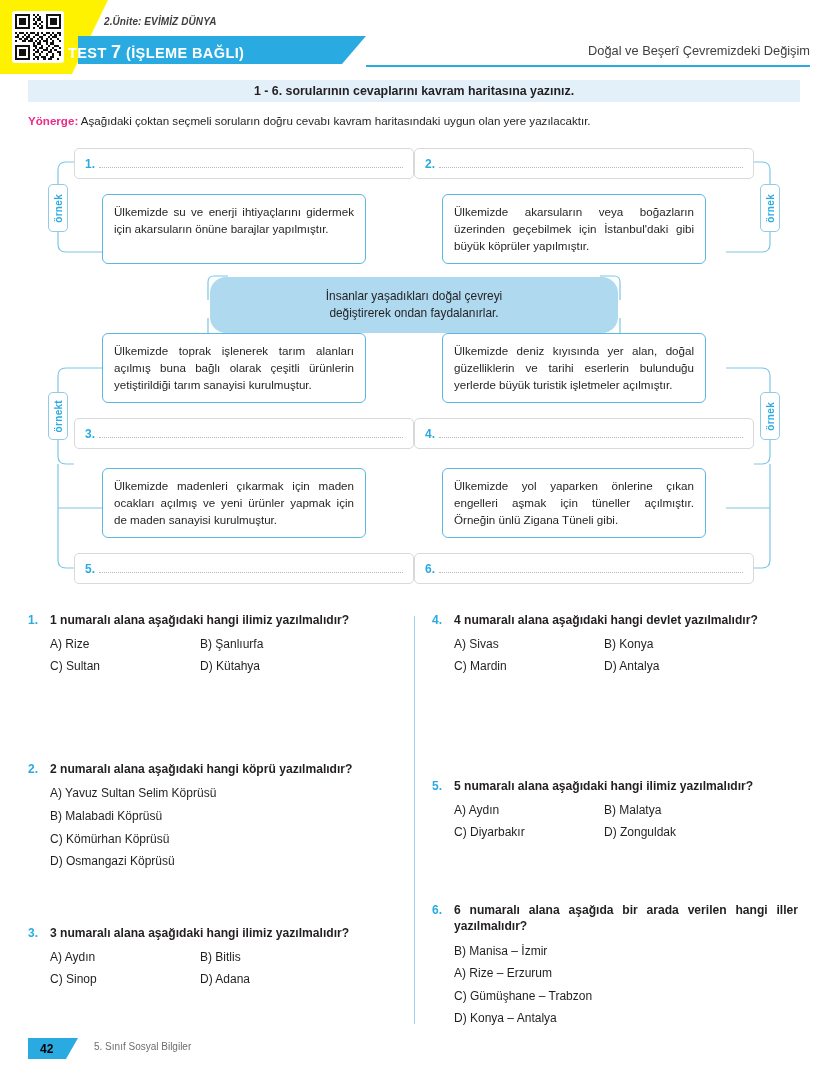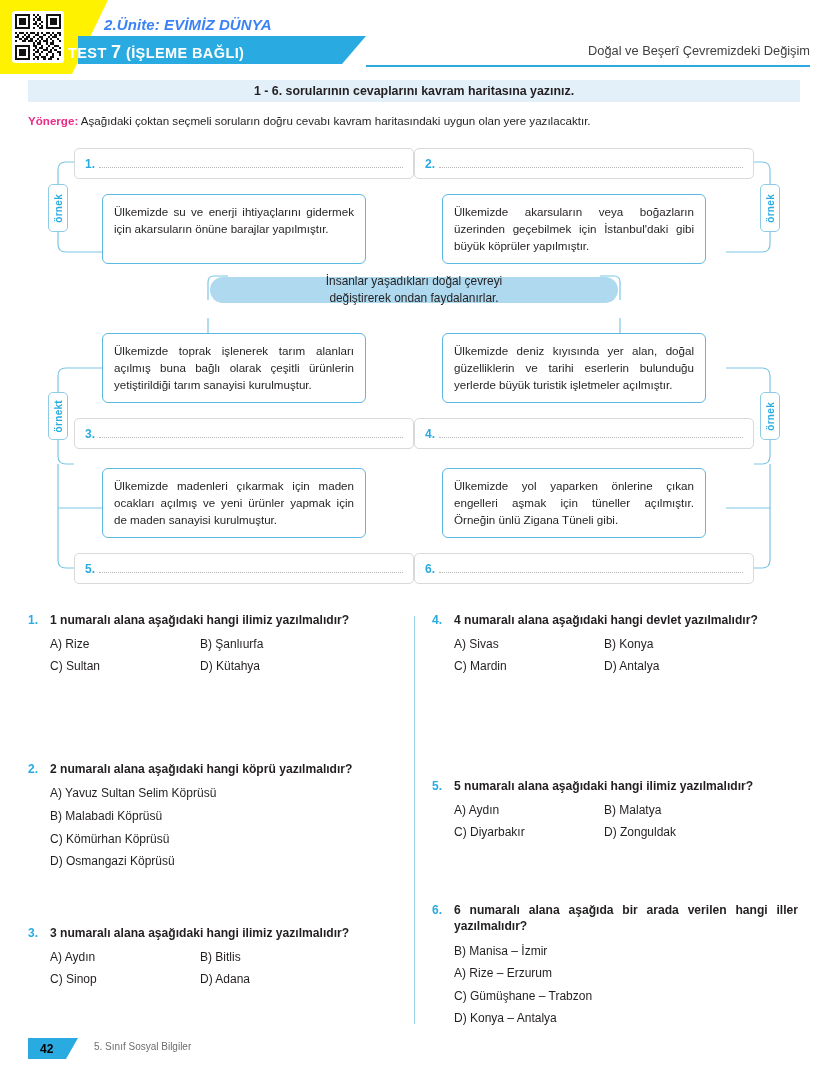--- a/index.html
+++ b/index.html
@@ -20,22 +20,22 @@
     clip-path: polygon(0 0, 108px 0, 72px 74px, 0 74px);
   }
   .qr {
     position: absolute; left: 12px; top: 11px; width: 52px; height: 52px;
     background: #ffffff; border-radius: 3px; padding: 3px;
   }
   .qr svg { display: block; width: 100%; height: 100%; }
 
   .unit-line {
     position: absolute; left: 104px; top: 16px;
-    font-size: 15px; font-style: italic; font-weight: 600;
-    color: #3b82f6; letter-spacing: .1px; white-space: nowrap;
+    font-size: 10px; font-style: italic; font-weight: 600;
+    color: #404040; letter-spacing: .1px; white-space: nowrap;
   }
   .test-banner {
     position: absolute; left: 78px; top: 36px; height: 28px; width: 288px;
     background: #29abe2;
     clip-path: polygon(0 0, 288px 0, 264px 28px, 0 28px);
   }
   .test-banner-label {
     position: absolute; left: 68px; top: 42px;
     font-size: 14.5px; font-weight: 700; color: #ffffff;
     letter-spacing: .4px; white-space: nowrap;
@@ -342,21 +342,21 @@
       <span class="dots"></span>
     </div>
 
     <div class="stmt" style="left:74px; top:54px; width:264px; height:70px;">Ülkemizde su ve enerji ihtiyaçlarını gidermek için akarsuların önüne barajlar yapılmıştır.</div>
     <div class="stmt" style="left:414px; top:54px; width:264px; height:70px;">Ülkemizde akarsuların veya boğazların üzerinden geçebilmek için İstanbul'daki gibi büyük köprüler yapılmıştır.</div>
     <div class="stmt" style="left:74px; top:193px; width:264px; height:70px;">Ülkemizde toprak işlenerek tarım alanları açılmış buna bağlı olarak çeşitli ürünlerin yetiştirildiği tarım sanayisi kurulmuştur.</div>
     <div class="stmt" style="left:414px; top:193px; width:264px; height:70px;">Ülkemizde  deniz kıyısında yer alan, doğal güzelliklerin ve tarihi eserlerin bulunduğu yerlerde büyük turistik işletmeler açılmıştır.</div>
     <div class="stmt" style="left:74px; top:328px; width:264px; height:70px;">Ülkemizde madenleri çıkarmak için maden ocakları açılmış ve yeni ürünler yapmak için de maden sanayisi kurulmuştur.</div>
     <div class="stmt" style="left:414px; top:328px; width:264px; height:70px;">Ülkemizde yol yaparken önlerine çıkan engelleri aşmak için tüneller açılmıştır. Örneğin ünlü Zigana Tüneli gibi.</div>
 
-    <div class="center-node" style="left:182px; top:137px; width:408px; height:26px;">
+    <div class="center-node" style="left:182px; top:137px; width:408px; height:56px;">
       <div>
         <span>İnsanlar yaşadıkları doğal çevreyi</span><br>
         <span>değiştirerek ondan faydalanırlar.</span>
       </div>
     </div>
 
     <div class="ornek-tab" style="left:20px; top:44px;">
       <span>örnek</span>
     </div>
     <div class="ornek-tab" style="left:20px; top:252px;">

